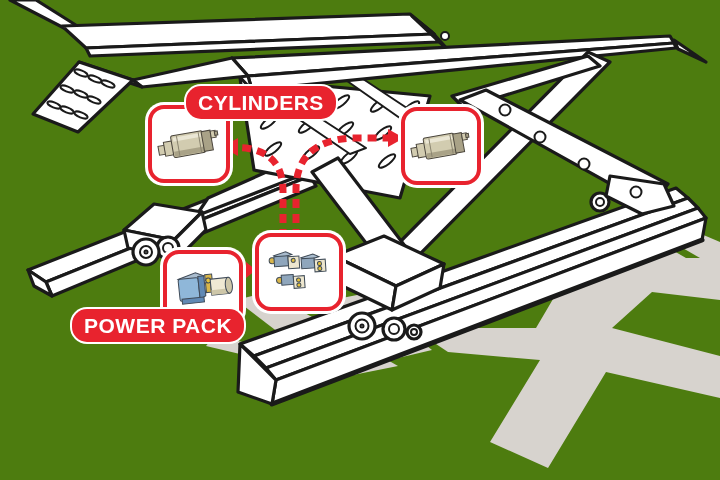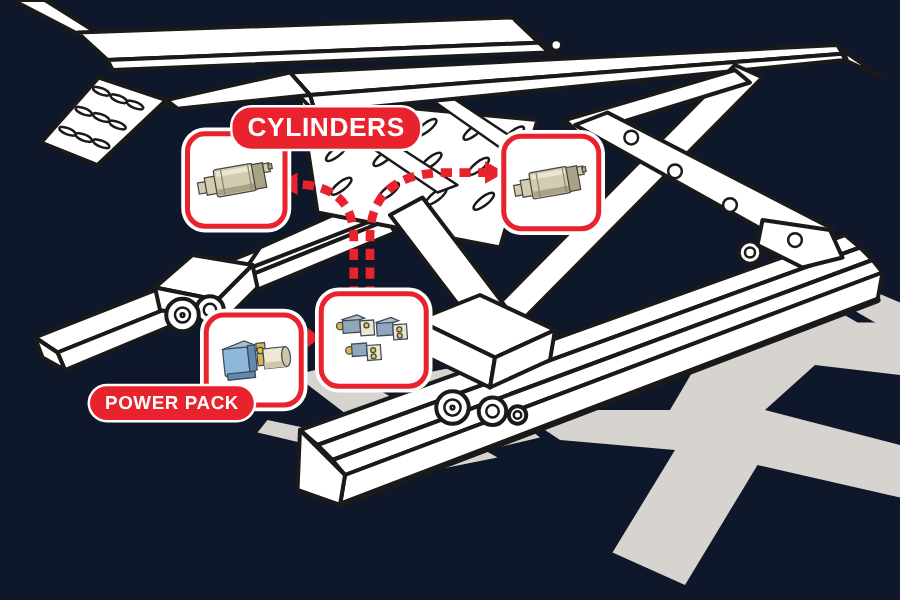--- a/index.html
+++ b/index.html
@@ -2,36 +2,36 @@
 <html style="--accent-red: #E8232E; --line: #1A1A1A; --shadow: #D7D3CE; --cylinder-tan: #D2CCB0; --cylinder-tan-dark: #A9A287; --cylinder-tan-light: #EAE6D4; --motor-blue: #8FB7D9; --motor-blue-dark: #6189B4; --tank-cream: #EFE9D4; --tank-cream-dark: #CEC7A9; --valve-steel: #8FA6BC; --valve-steel-light: #A9BCCE; --valve-cream: #EDE6CE; --brass-yellow: #D9B64A; --dot-yellow: #E7C33C;"><head>
 <meta charset="utf-8">
 <style>
   :root{
     --accent-red:#E8232E; --line:#1a1a1a; --shadow:#D7D3CE;
     --cylinder-tan:#D2CCB0; --cylinder-tan-dark:#A9A287; --cylinder-tan-light:#EAE6D4;
     --motor-blue:#8FB7D9; --motor-blue-dark:#6189B4; --tank-cream:#EFE9D4; --tank-cream-dark:#CEC7A9;
     --valve-steel:#8FA6BC; --valve-steel-light:#A9BCCE; --valve-cream:#EDE6CE; --brass-yellow:#D9B64A; --dot-yellow:#E7C33C;
   }
   html,body{margin:0;padding:0;background:#fff;}
-  #stage{position:relative;width:720px;height:480px;background:#0f172a;overflow:hidden;
+  #stage{position:relative;width:720px;height:480px;background:#4d7c0f;overflow:hidden;
          font-family:"Liberation Sans",sans-serif;}
   #artwork{position:absolute;left:0;top:0;z-index:0;}
   .ln{stroke:var(--line,#1a1a1a);stroke-width:3.2;fill:#fff;stroke-linejoin:round;stroke-linecap:round;}
   .ln2{stroke:var(--line,#1a1a1a);stroke-width:2;fill:#fff;stroke-linejoin:round;stroke-linecap:round;}
   .sh{fill:var(--shadow,#D7D3CE);stroke:none;}
   .red-dash{stroke:var(--accent-red,#E8232E);stroke-width:7;fill:none;stroke-dasharray:9 6;}
   .red-fill{fill:var(--accent-red,#E8232E);stroke:none;}
   .callout{position:absolute;background:#fff;border:4px solid var(--accent-red,#E8232E);
            border-radius:16px;box-shadow:0 0 0 3px #fff;z-index:2;
            display:flex;align-items:center;justify-content:center;}
   .tag{position:absolute;background:var(--accent-red,#E8232E);color:#fff;font-weight:bold;
        white-space:nowrap;letter-spacing:.5px;border-radius:15px;z-index:3;line-height:1;
        padding:6px 12px;box-shadow:0 0 0 2px #fff;}
   #tag-cylinders{left:186px;top:86px;font-size:21px;}
-  #tag-power-pack{left:72px;top:309px;font-size:15px;}
+  #tag-power-pack{left:72px;top:309px;font-size:21px;}
   #tag-distribution{left:291px;top:294px;font-size:17px;}
   #callout-cyl-left{left:148px;top:105px;width:74px;height:70px;}
   #callout-cyl-right{left:401px;top:107px;width:72px;height:70px;}
   #callout-power{left:163px;top:250px;width:72px;height:68px;}
   #callout-dist{left:255px;top:233px;width:80px;height:70px;}
 </style>
 </head>
 <body>
 
 <div id="stage">

